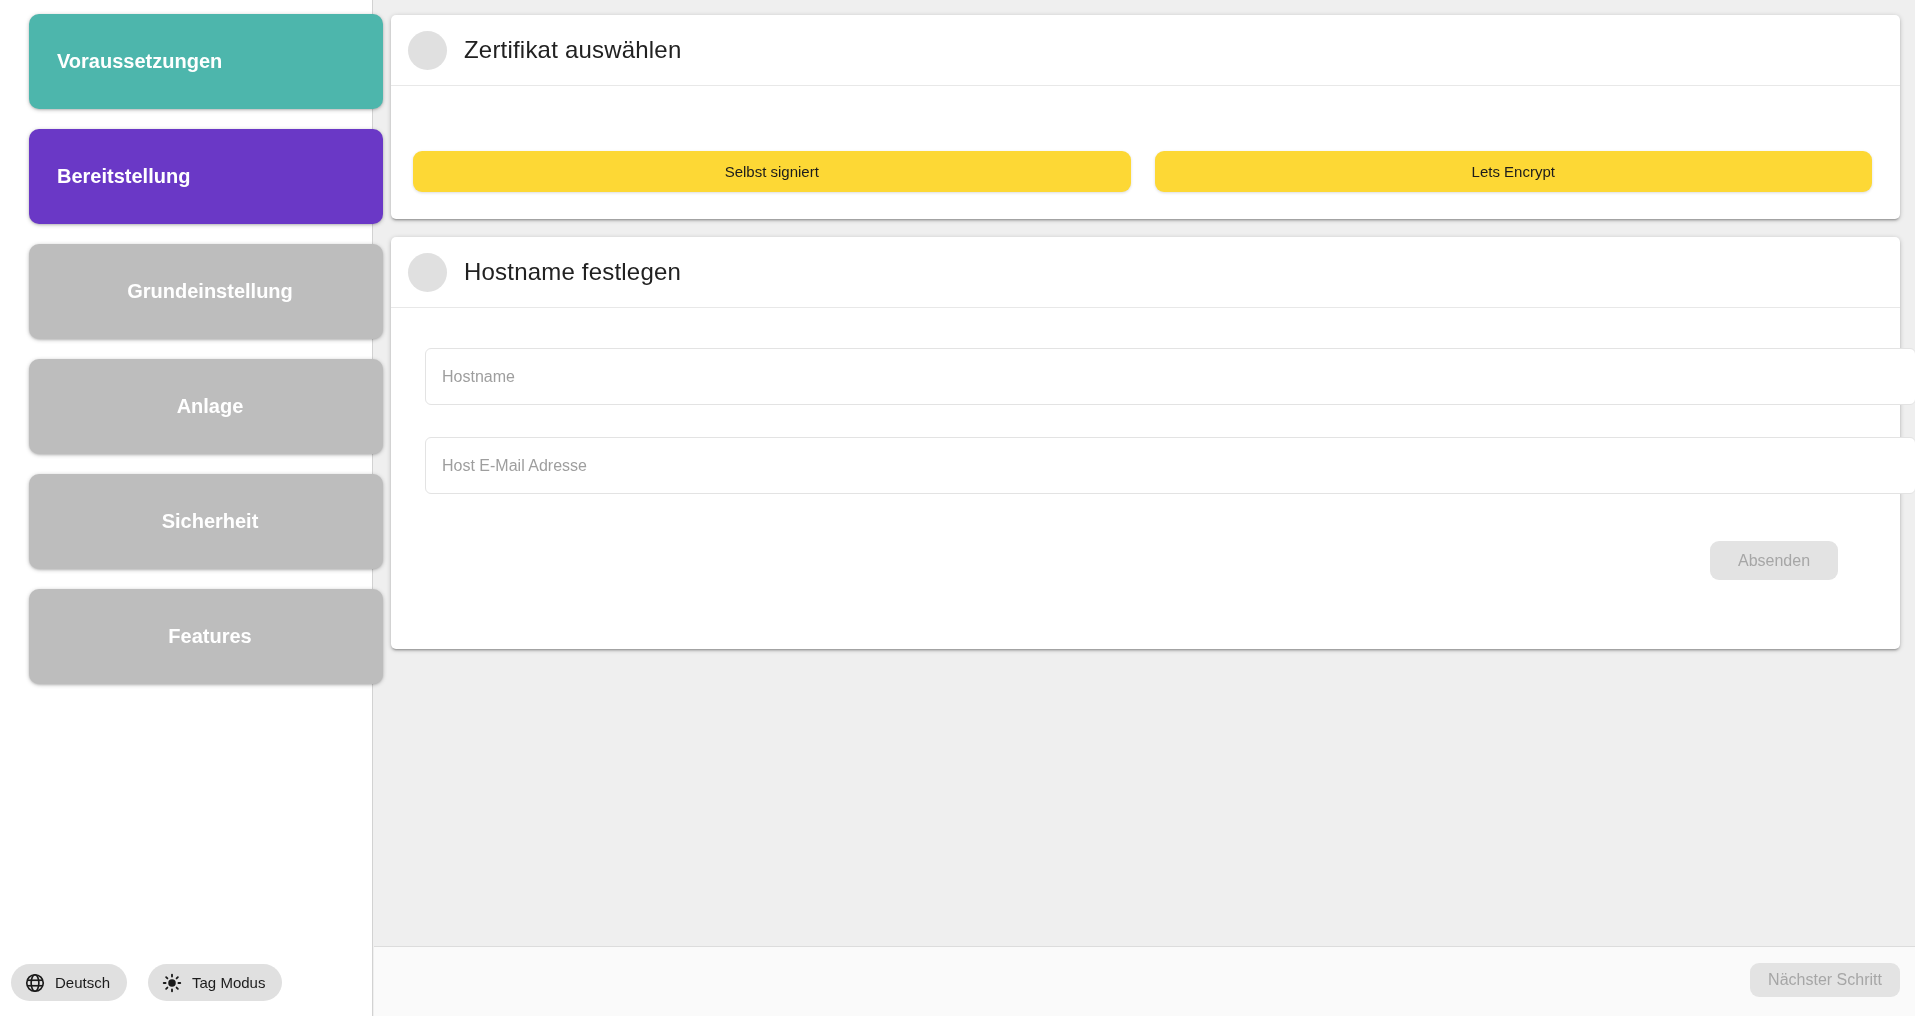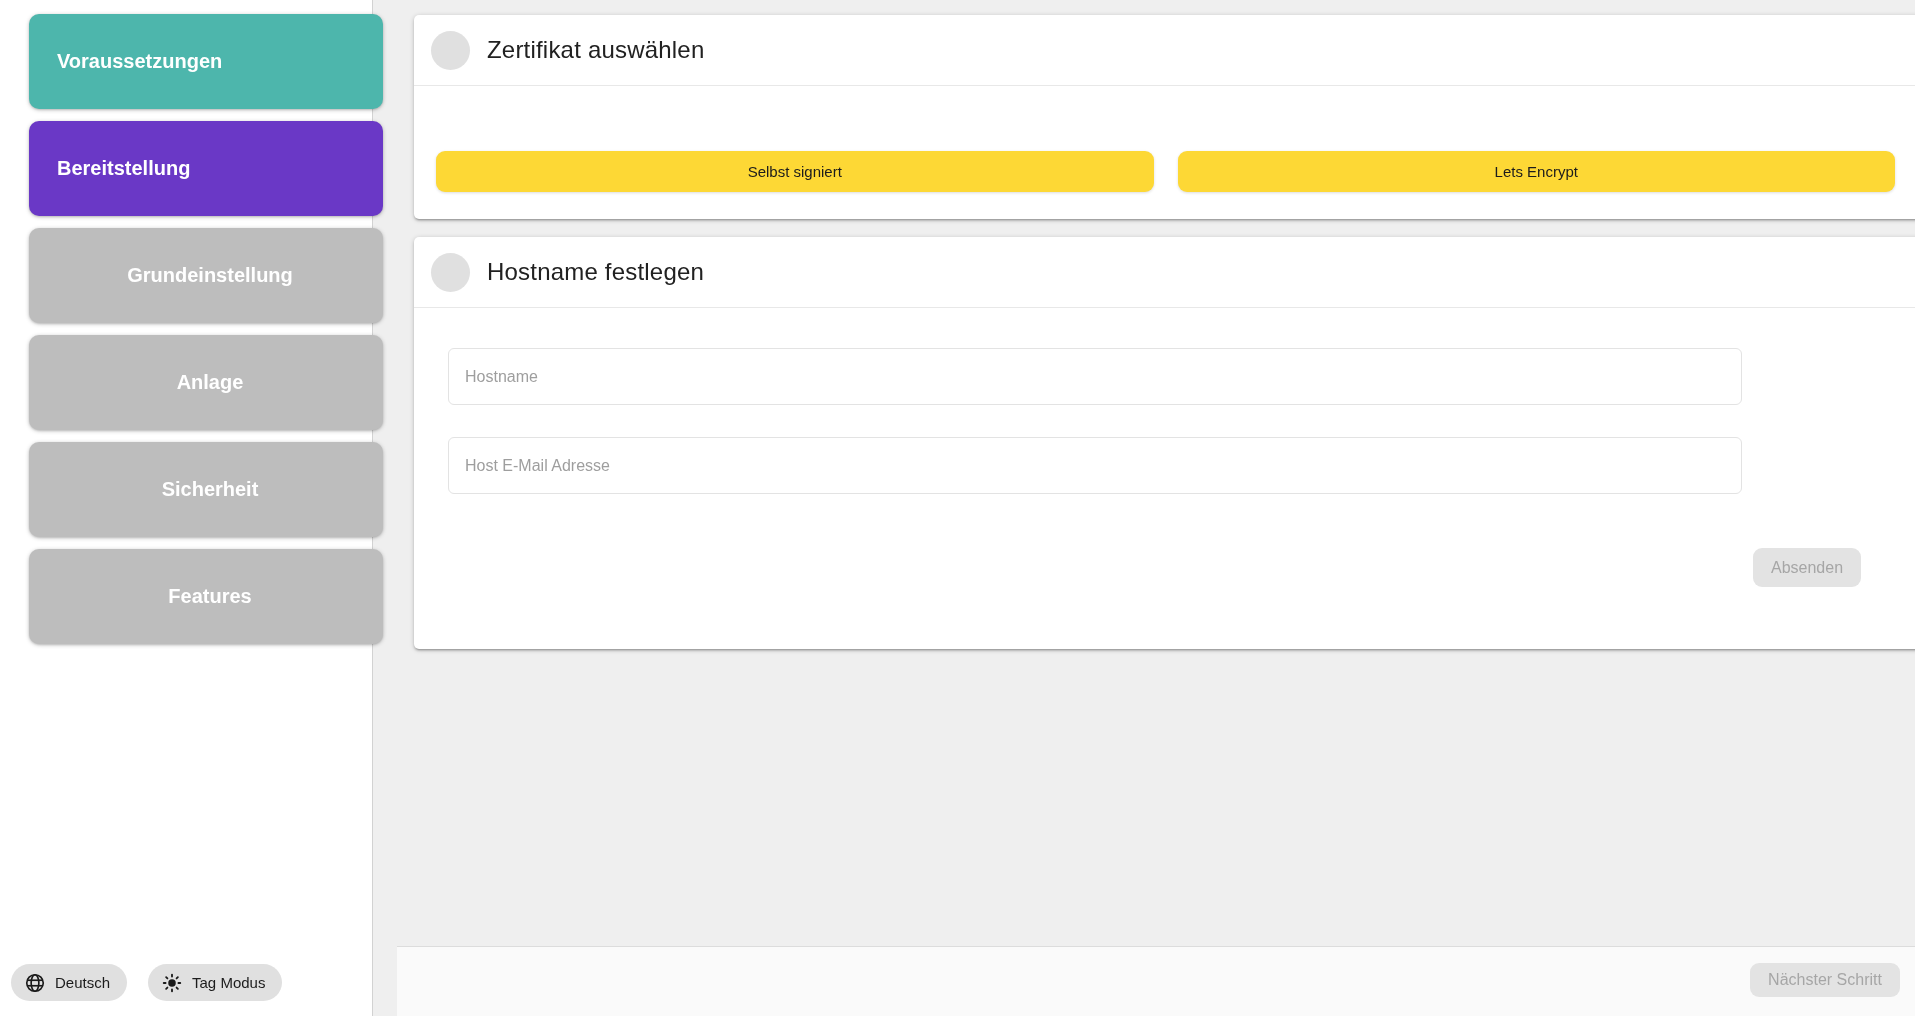--- a/index.html
+++ b/index.html
@@ -15,21 +15,21 @@
 
   
   .sidebar {
     position: absolute; left: 0; top: 0; bottom: 0;
     width: 373px; background: #ffffff;
     border-right: 1px solid #d2d2d2;
     box-sizing: border-box; z-index: 3;
   }
   .steps {
     position: absolute; top: 14px; left: 8px; width: 354px;
-    display: flex; flex-direction: column; gap: 12px; padding-left: 21px;
+    display: flex; flex-direction: column; gap: 20px; padding-left: 21px;
   }
   .step {
     height: 95px; border-radius: 10px;
     display: flex; align-items: center;
     padding: 0 20px 0 28px; box-sizing: border-box;
     font-size: 20px; font-weight: 700; color: #ffffff;
     cursor: pointer;
     box-shadow: 0 1px 4px rgba(0,0,0,0.22), 0 1px 2px rgba(0,0,0,0.12);
     user-select: none;
   }
@@ -48,21 +48,20 @@
     background: #e0e0e0; color: #1c1c1c;
     font-family: inherit; font-size: 15px; font-weight: 500;
     cursor: pointer;
   }
   .pill svg { display: block; }
 
   
   .main {
     position: absolute; left: 374px; top: 0; right: 0; bottom: 0;
     background: #efefef;
-    margin-left: 23px;
   }
   .card {
     position: absolute; left: 17px; width: 1509px;
     background: #ffffff; border-radius: 5px;
     box-shadow: 0 1px 5px rgba(0,0,0,0.2), 0 2px 2px rgba(0,0,0,0.14), 0 3px 1px -2px rgba(0,0,0,0.12);
   }
   .card-cert { top: 15px;  height: 204px; }
   .card-host { top: 237px; height: 412px; }
 
   .card-header {
@@ -87,38 +86,38 @@
   .btn-yellow {
     flex: 1; height: 41px;
     border: none; border-radius: 9px;
     background: #fdd835; color: #1c1c1c;
     font-family: inherit; font-size: 15px; font-weight: 500;
     cursor: pointer;
     box-shadow: 0 1px 3px rgba(0,0,0,0.14);
   }
 
   .text-input {
-    position: absolute; left: 34px; width: 1294px; height: 57px;
+    position: absolute; left: 34px; width: 1491px; height: 57px;
     box-sizing: border-box;
     border: 1px solid #e3e3e3; border-radius: 6px;
     padding: 0 16px; background: #ffffff;
     font-family: inherit; font-size: 16px; color: #333333;
     outline: none;
   }
   .text-input::placeholder { color: #9e9e9e; opacity: 1; }
   .input-hostname { top: 111px; }
   .input-email    { top: 200px; }
 
   .btn-disabled {
     border: none; border-radius: 9px;
     background: #e3e3e3; color: #a6a6a6;
     font-family: inherit; font-size: 16px; font-weight: 400;
     cursor: default;
   }
-  .btn-submit { position: absolute; top: 311px; right: 62px; width: 108px; height: 39px; }
+  .btn-submit { position: absolute; top: 304px; right: 62px; width: 128px; height: 39px; }
 
   .page-footer {
     position: absolute; left: 0; right: 0; bottom: 0; height: 70px;
     background: #fafafa; border-top: 1px solid #dcdcdc;
     box-sizing: border-box;
   }
   .btn-next { position: absolute; top: 16px; right: 15px; width: 150px; height: 34px; }
 </style>
 </head>
 <body>

